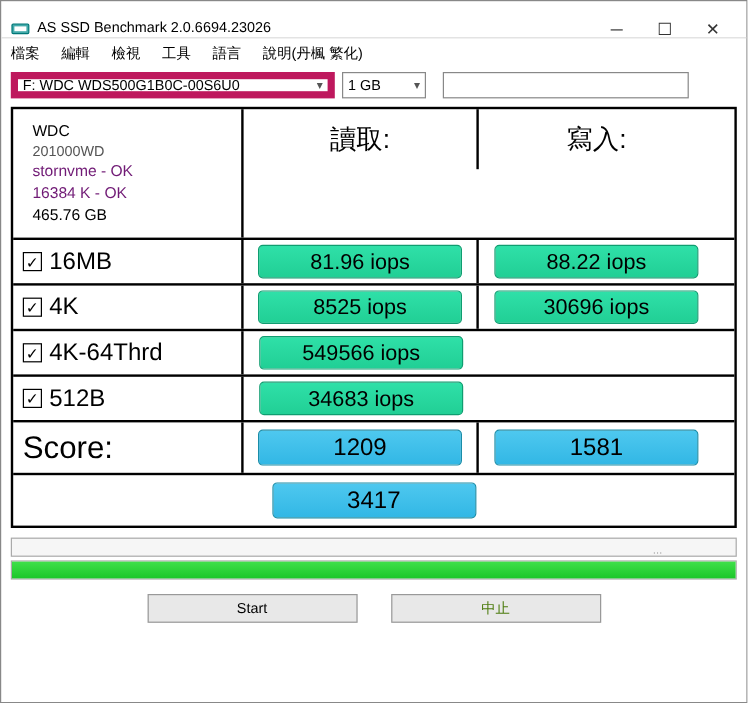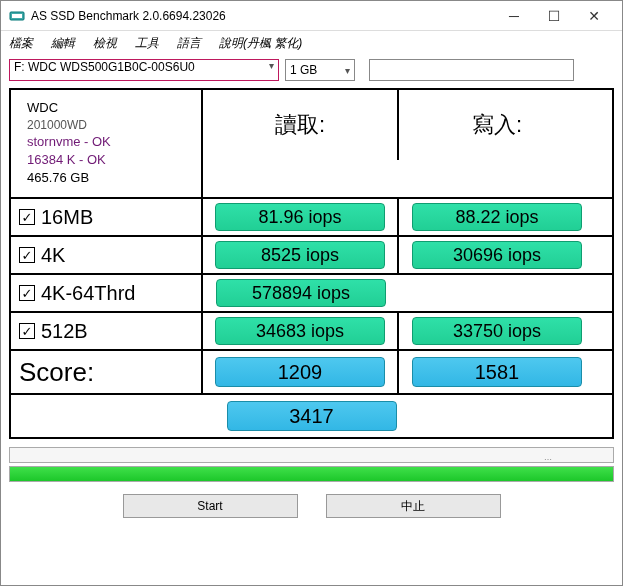--- a/index.html
+++ b/index.html
@@ -1,56 +1,56 @@
 <!DOCTYPE html>
 <html><head>
 <meta charset="utf-8">
 <style>
 * { box-sizing: border-box; margin: 0; padding: 0; }
 body { font-family: "Microsoft JhengHei", Arial, sans-serif; font-size: 13px; background: #fff; }
 .window { width: 623px; height: 586px; border: 1px solid #888; background: #fff; display: flex; flex-direction: column; }
-.titlebar { height: 30px; display: flex; align-items: center; padding: 4px 8px; border-bottom: 1px solid #ddd; }
+.titlebar { height: 30px; display: flex; padding: 15px 8px; border-bottom: 1px solid #ddd; }
 .titlebar .icon { width: 16px; height: 16px; margin-right: 6px; }
 .titlebar .title { flex: 1; font-size: 12px; }
 .win-controls { display: flex; }
 .win-controls div { width: 40px; text-align: center; font-size: 14px; color: #333; cursor: default; }
 .menubar { height: 24px; display: flex; align-items: center; padding: 0 8px; gap: 18px; font-size: 12px; }
-.menubar span { cursor: default; font-style: italic; }
+.menubar span { cursor: default; }
 .selectors { display: flex; align-items: center; padding: 4px 8px; gap: 6px; }
-.drive-select { width: 270px; height: 22px; border: 1px solid #be185d; background: #fff; font-size: 12px; padding: 0 4px; display: flex; justify-content: space-between; }
+.drive-select { width: 270px; height: 22px; border: 6px solid #be185d; background: #fff; font-size: 12px; padding: 0 4px; display: flex; align-items: center; justify-content: space-between; }
 .size-select { width: 70px; height: 22px; border: 1px solid #888; background: #fff; font-size: 12px; padding: 0 4px; display: flex; align-items: center; justify-content: space-between; }
 .blank-box { width: 205px; height: 22px; border: 1px solid #888; background: #fff; margin-left: 8px; }
 .chev { font-size: 10px; color: #555; }
 .grid { border: 2px solid #000; margin: 3px 8px 6px 8px; }
 .row { display: flex; border-bottom: 2px solid #000; min-height: 36px; }
 .row:last-child { border-bottom: none; }
 .row.score-row { min-height: 44px; }
 .cell { border-right: 2px solid #000; display: flex; align-items: center; padding: 4px 8px; }
 .cell:last-child { border-right: none; }
 .c1 { width: 192px; }
 .c2 { width: 196px; justify-content: center; }
 .c3 { width: 196px; justify-content: center; }
 .header-row { min-height: 92px; align-items: flex-start; }
 .drive-info { display: flex; flex-direction: column; gap: 1px; font-size: 13px; padding: 6px 8px; line-height:1.3;}
 .drive-info .ok { color: #701a75; }
-.hdr { font-size: 22px; padding: 20px 8px; align-self: flex-start; }
+.hdr { font-size: 22px; padding: 10px 8px; align-self: flex-start; }
 .check-label { font-size: 20px; display: flex; align-items: center; gap: 6px; }
 .check-label .box { width: 16px; height: 16px; border: 1.5px solid #000; display: flex; align-items: center; justify-content: center; font-size: 13px; line-height: 1; }
 .pill { background: linear-gradient(#2fe0a8, #21cf95); border: 1px solid #0f9d70; border-radius: 4px; color: #000; font-size: 18px; width: 170px; height: 28px; display: flex; align-items: center; justify-content: center; }
 .score-lbl { font-size: 26px; }
 .score-pill { background: linear-gradient(#4ec8ef, #32b7e5); border: 1px solid #1a8da8; border-radius: 4px; color: #000; font-size: 20px; width: 170px; height: 30px; display: flex; align-items: center; justify-content: center; }
 .total-row { justify-content: center; padding: 6px 0; }
 .progress-area { padding: 2px 8px 4px 8px; }
 .prog-outer { border: 1px solid #aaa; height: 16px; background: #f6f6f6; position: relative; margin-bottom: 3px; }
 .prog-tick { position: absolute; right: 60px; top: 7px; font-size: 8px; color: #888; letter-spacing: 1px; }
 .prog-full { border: 1px solid #aaa; height: 16px; background: #f6f6f6; }
 .prog-full-fill { height: 100%; background: linear-gradient(#3fe04a, #1cc72a); }
 .buttons { display: flex; justify-content: center; gap: 28px; padding: 8px 0 10px 0; }
 .btn { width: 175px; height: 24px; border: 1px solid #999; background: #e8e8e8; font-size: 12px; display: flex; align-items: center; justify-content: center; cursor: default; }
-.btn.disabled { color: #000000; }
+.btn.disabled { color: #4d7c0f; }
 </style>
 </head>
 <body>
 
 <div class="window">
   <div class="titlebar">
     <svg class="icon" viewBox="0 0 16 16">
         <rect x="1" y="4" width="14" height="8" rx="1" fill="#4aa" stroke="#077"></rect>
         <rect x="3" y="6" width="10" height="4" fill="#fff"></rect>
       </svg>
@@ -129,36 +129,33 @@
     </div>
 
     <div class="row">
       <div class="cell c1">
           <label class="check-label">
             <span class="box">✓</span>
             <span>4K-64Thrd</span>
           </label>
         </div>
       <div class="cell c3">
-          <div class="pill">578894 iops</div>
+          <div class="pill">549566 iops</div>
         </div>
     </div>
 
     <div class="row">
       <div class="cell c1">
           <label class="check-label">
             <span class="box">✓</span>
             <span>512B</span>
           </label>
         </div>
       <div class="cell c2">
           <div class="pill">34683 iops</div>
-        </div>
-      <div class="cell c3">
-          <div class="pill">33750 iops</div>
         </div>
     </div>
 
     <div class="row score-row">
       <div class="cell c1">
           <span class="score-lbl">Score:</span>
         </div>
       <div class="cell c2">
           <div class="score-pill">1209</div>
         </div>

